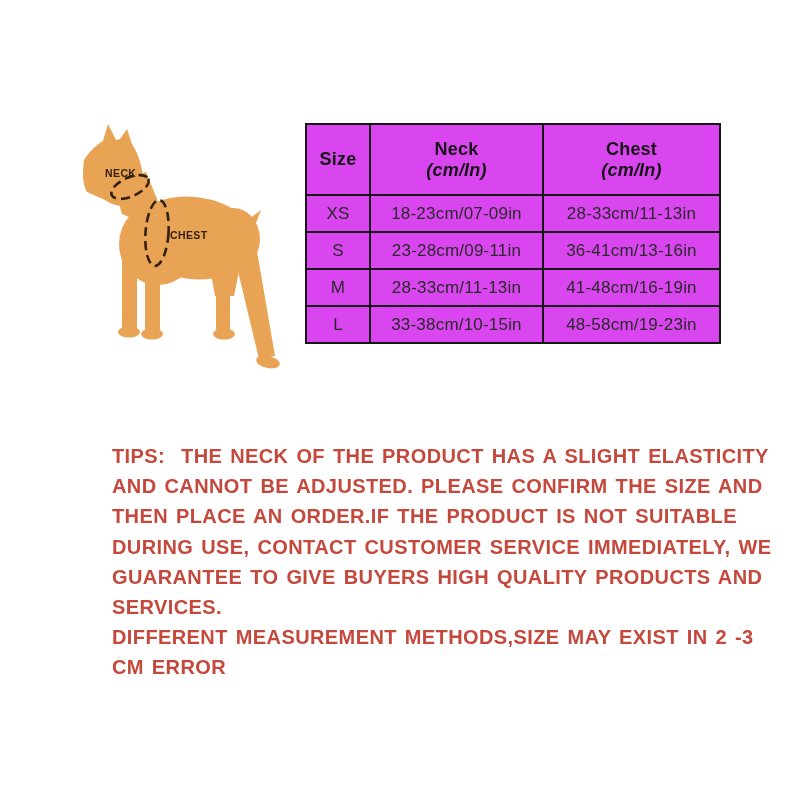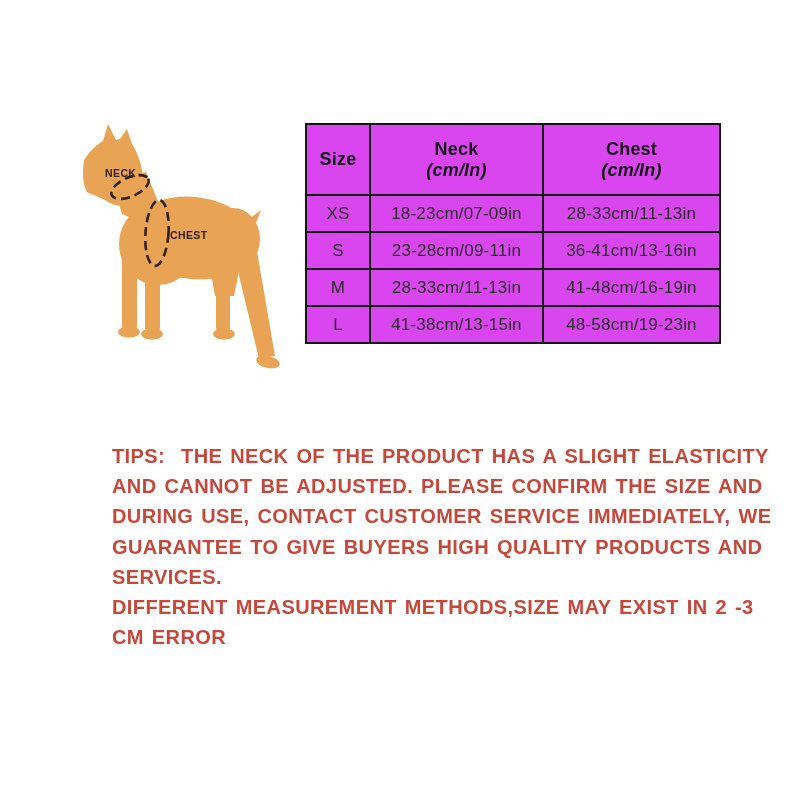--- a/index.html
+++ b/index.html
@@ -122,29 +122,30 @@
         <td>23-28cm/09-11in</td>
         <td>36-41cm/13-16in</td>
       </tr>
       <tr>
         <td>M</td>
         <td>28-33cm/11-13in</td>
         <td>41-48cm/16-19in</td>
       </tr>
       <tr>
         <td>L</td>
-        <td>41-38cm/13-15in</td>
+        <td>33-38cm/10-15in</td>
         <td>48-58cm/19-23in</td>
       </tr>
     </tbody>
   </table>
 
   <div class="notes">
     <div class="note-line">TIPS:  THE NECK OF THE PRODUCT HAS A SLIGHT ELASTICITY</div>
     <div class="note-line">AND CANNOT BE ADJUSTED. PLEASE CONFIRM THE SIZE AND</div>
+    <div class="note-line">THEN PLACE AN ORDER.IF THE PRODUCT IS NOT SUITABLE</div>
     <div class="note-line">DURING USE, CONTACT CUSTOMER SERVICE IMMEDIATELY, WE</div>
     <div class="note-line">GUARANTEE TO GIVE BUYERS HIGH QUALITY PRODUCTS AND</div>
     <div class="note-line">SERVICES.</div>
     <div class="note-line">DIFFERENT MEASUREMENT METHODS,SIZE MAY EXIST IN 2 -3</div>
     <div class="note-line">CM ERROR</div>
   </div>
 
 </div>
 
 </body></html>

